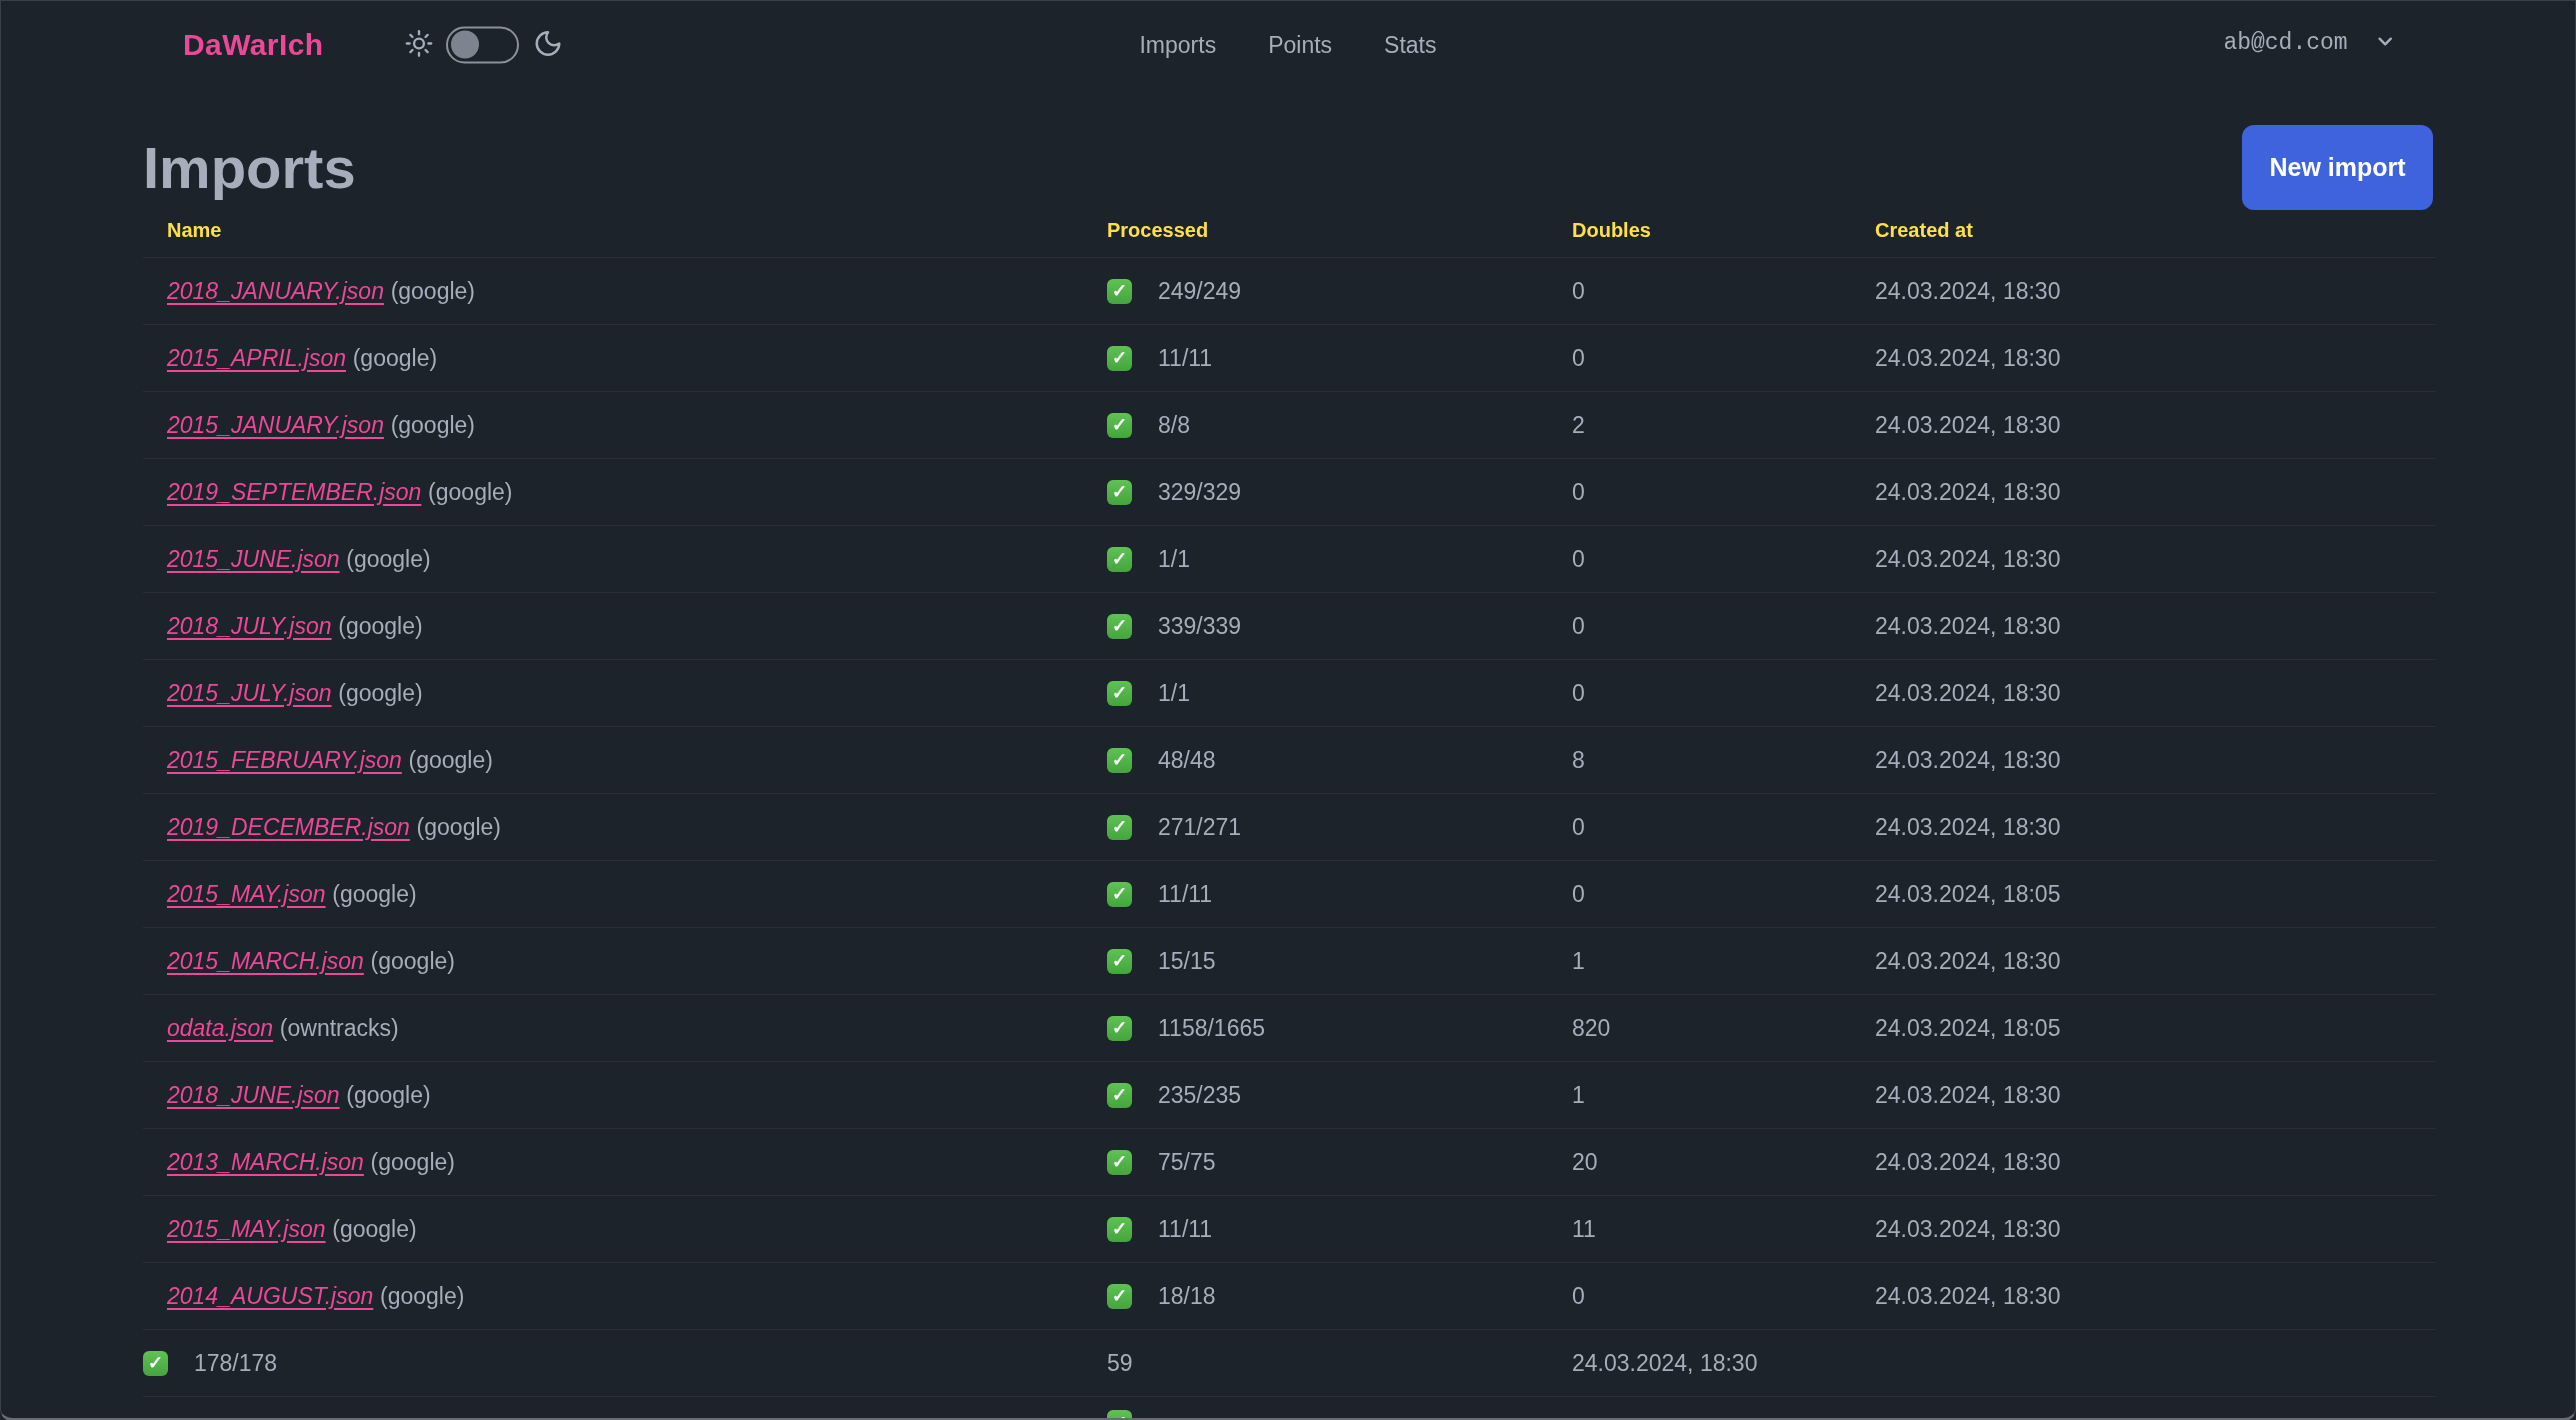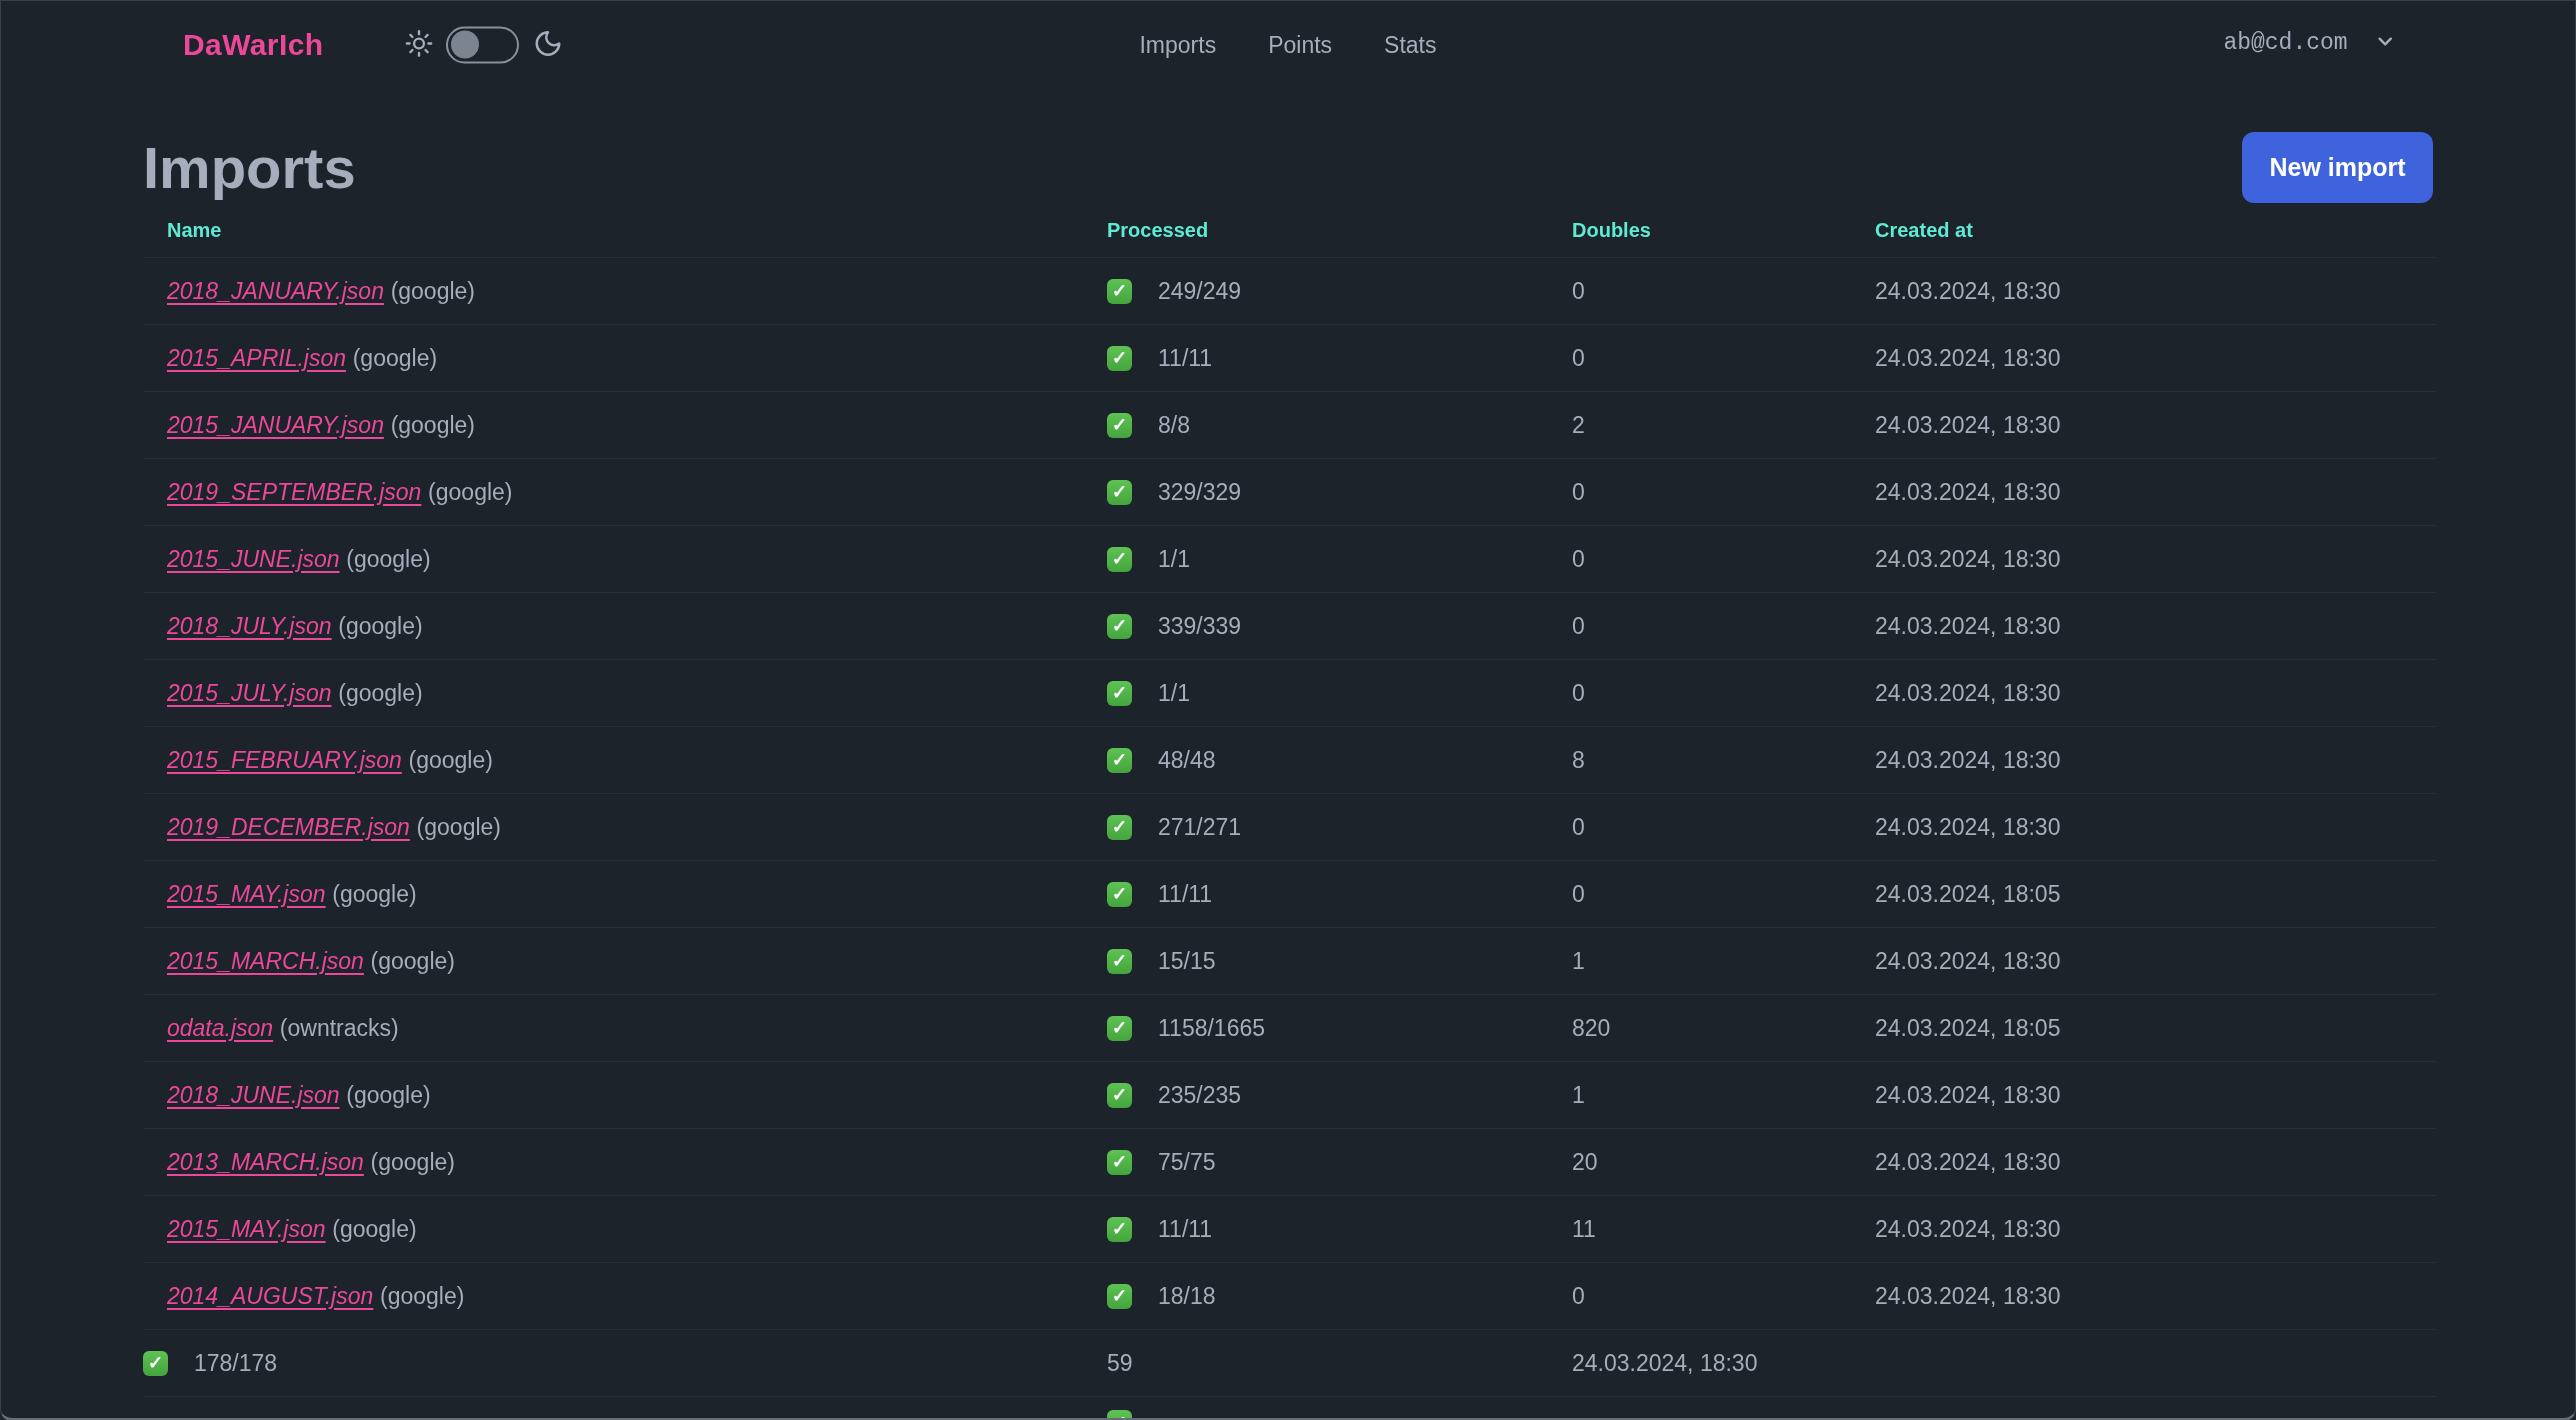--- a/index.html
+++ b/index.html
@@ -90,21 +90,21 @@
     align-items: center;
     justify-content: space-between;
   }
   .page-title {
     font-size: 58px;
     font-weight: 700;
     color: #a6adbb;
     line-height: 1;
   }
   .btn-primary {
-    width: 191px; height: 71px;
+    width: 191px; height: 85px;
     background: #3e63dd;
     border: none;
     border-radius: 12px;
     color: #ffffff;
     font-family: "Liberation Sans", sans-serif;
     font-size: 25px;
     font-weight: 600;
     cursor: pointer;
   }
 
@@ -112,21 +112,21 @@
   .table { width: 2293px; }
   .thead, .trow {
     display: grid;
     grid-template-columns: 964px 465px 303px 561px;
     align-items: center;
   }
   .thead { height: 54px; }
   .th {
     font-size: 20px;
     font-weight: 700;
-    color: #5eead4;
+    color: #fde047;
   }
   .th:first-child, .name-cell { padding-left: 24px; }
   .trow {
     height: 67px;
     border-top: 0.7px solid rgba(255, 255, 255, 0.06);
   }
   .cell { font-size: 23px; color: #a6adbb; }
   .file-link {
     color: #ec4899;
     text-decoration: underline;

